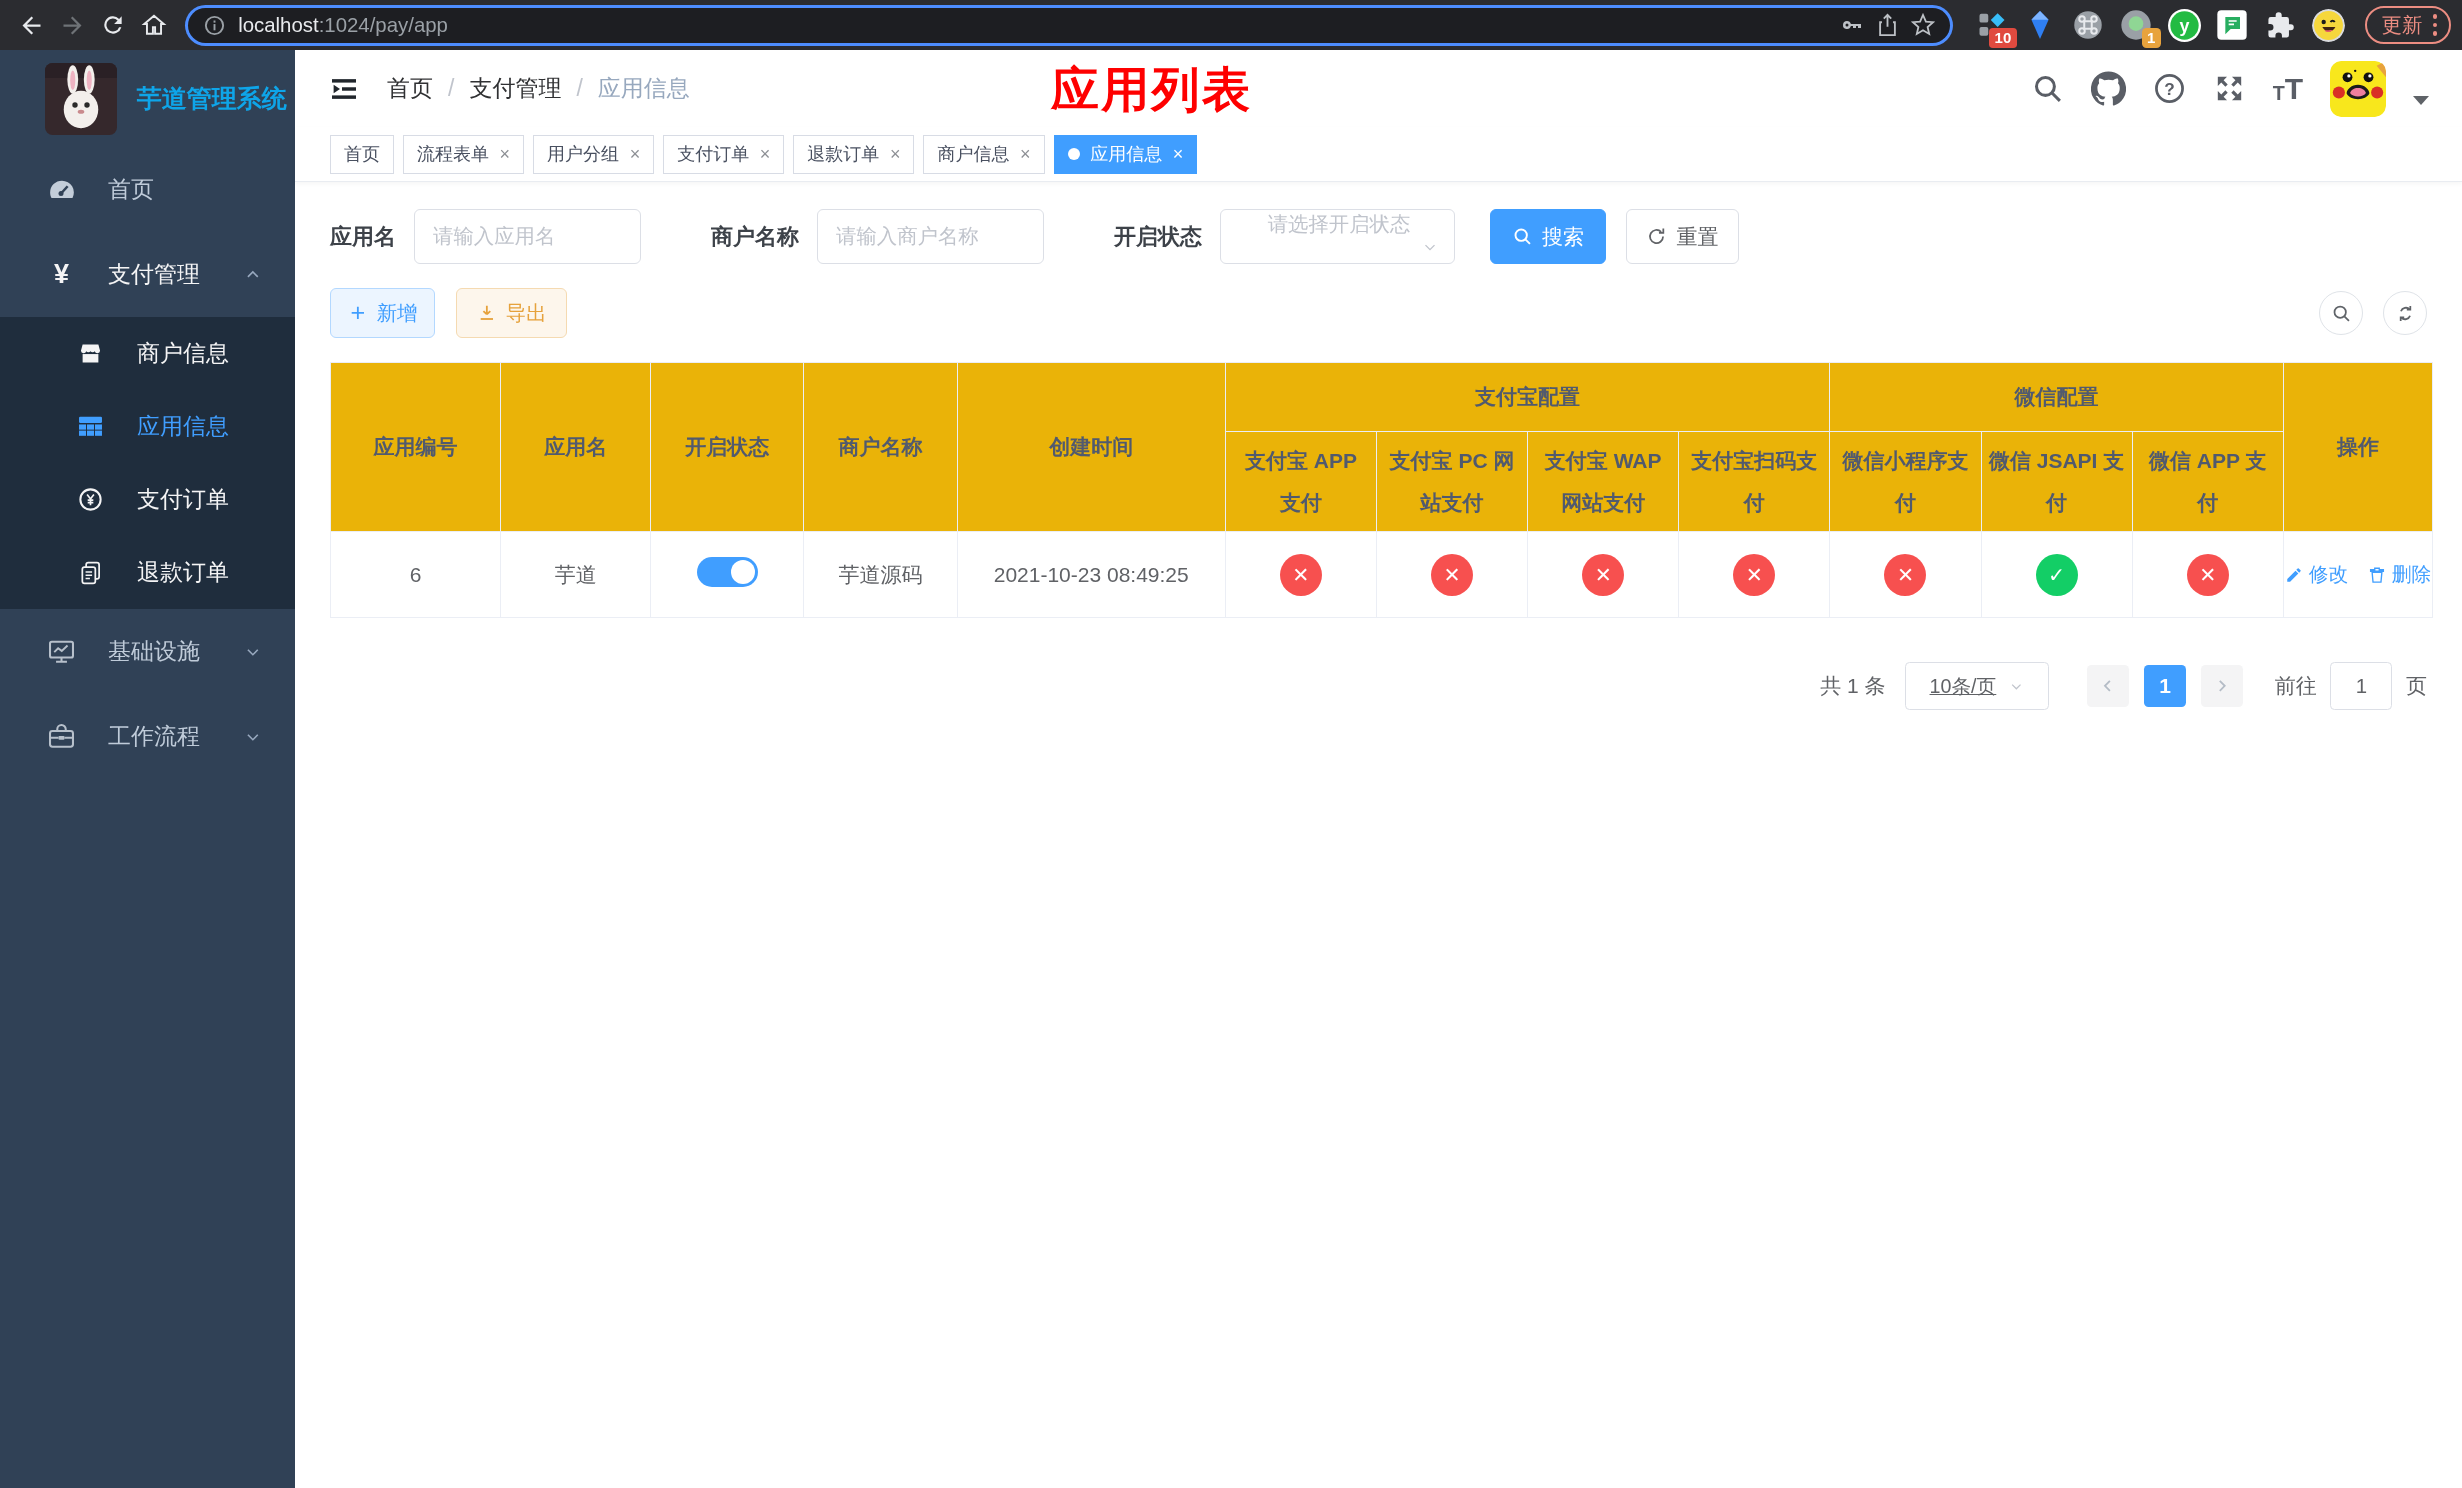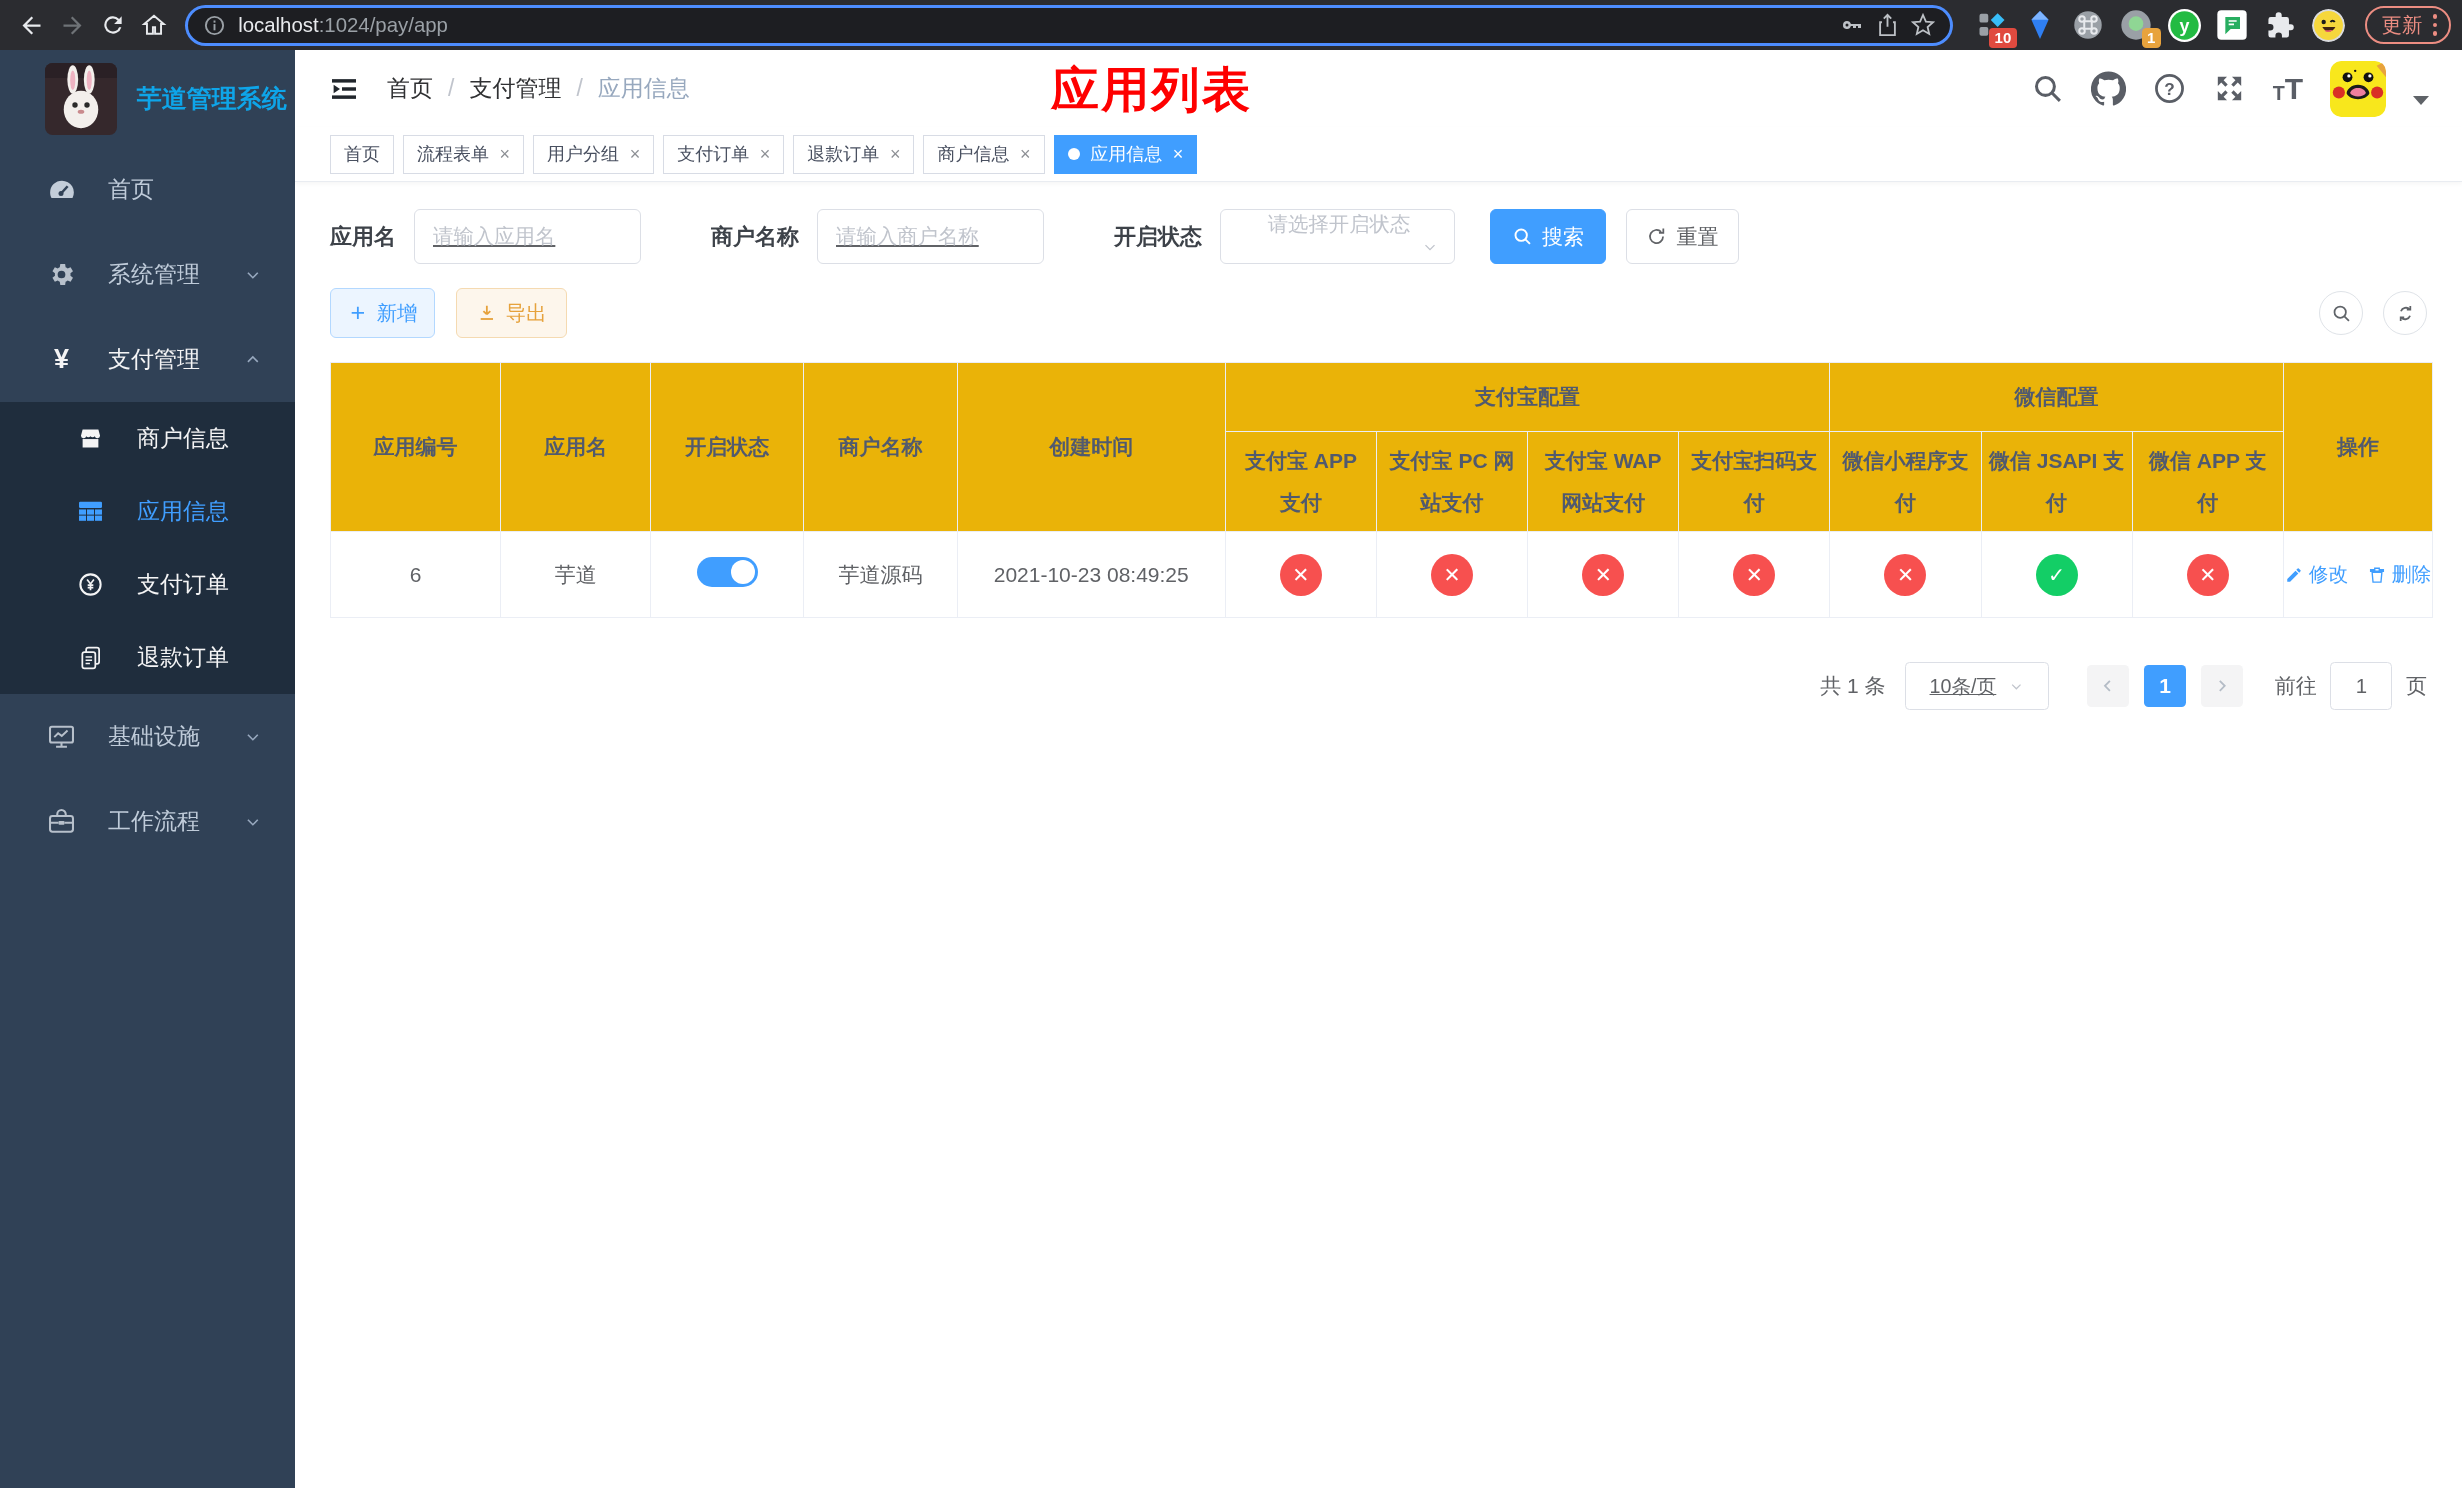--- a/index.html
+++ b/index.html
@@ -69,21 +69,21 @@
   .tag.active { background:#409eff; border-color:#409eff; color:#fff; }
   .tag.active .tag-close { color:#fff; }
   .tag-dot { width:12px; height:12px; border-radius:50%; background:#fff; }
 
   .content { padding:27px 35px 0; flex:1; }
 
   
   .search-row { display:flex; align-items:center; margin-bottom:24px; }
   .f-label { font-size:22px; font-weight:700; color:#3d4249; margin-right:18px; white-space:nowrap; }
   .f-input { width:227px; height:55px; border:1.5px solid #dcdfe6; border-radius:6px; padding:0 18px;
-             font-size:20.4px; color:#606266; outline:none; margin-right:70px; font-family:inherit;text-decoration:underline; }
+             font-size:20.4px; color:#606266; outline:none; margin-right:70px; font-family:inherit; }
   .f-input::placeholder { color:#c0c4cc; }
   .f-select { width:235px; height:55px; border:1.5px solid #dcdfe6; border-radius:6px; padding:0 15px 0 18px;
               display:flex; align-items:center; margin-right:35px; color:#c0c4cc; font-size:20.4px; background:#fff; cursor:pointer;flex-direction:column; }
   .f-select .sel-caret { margin-left:auto; }
   .btn { display:inline-flex; align-items:center; justify-content:center; gap:9px; border-radius:6px;
          cursor:pointer; white-space:nowrap; font-family:inherit; }
   .btn-search { height:55px; padding:0 21px; background:#409eff; border:1.5px solid #409eff; color:#fff; font-size:21px; margin-right:19.7px; }
   .btn-reset  { height:55px; padding:0 19.7px; background:#fff; border:1.5px solid #dcdfe6; color:#606266; font-size:21px; }
 
   
@@ -272,33 +272,20 @@
         <span class="mi-icon">
           <svg width="30" height="30" viewBox="0 0 24 24">
               <path d="M12 4.5A9.5 9.5 0 0 0 2.5 14c0 1.6.4 3.1 1.1 4.4h16.8A9.5 9.5 0 0 0 12 4.5z" fill="#c3cdd9"></path>
               <path d="M11.4 14.6 16.5 9" stroke="#304156" stroke-width="2"></path>
               <circle cx="11.2" cy="14.8" r="2" fill="#304156"></circle>
             </svg>
         </span>
         <span>首页</span>
       </div>
 
-      <div class="menu-item">
-        <span class="mi-icon">
-          <svg width="29" height="29" viewBox="0 0 24 24">
-              <path d="M19.4 13a7.5 7.5 0 0 0 0-2l2.1-1.6-2-3.4-2.4 1a7.5 7.5 0 0 0-1.7-1L15 3.4h-4l-.4 2.6a7.5 7.5 0 0 0-1.7 1l-2.4-1-2 3.4L6.6 11a7.5 7.5 0 0 0 0 2l-2.1 1.6 2 3.4 2.4-1a7.5 7.5 0 0 0 1.7 1l.4 2.6h4l.4-2.6a7.5 7.5 0 0 0 1.7-1l2.4 1 2-3.4zM12 15.2a3.2 3.2 0 1 1 0-6.4 3.2 3.2 0 0 1 0 6.4z" fill="#b7c0cb"></path>
-            </svg>
-        </span>
-        <span>系统管理</span>
-        <span class="mi-arrow">
-          <svg width="19.7" height="19.7" viewBox="0 0 24 24">
-              <path d="M6 9.5l6 6 6-6" fill="none" stroke="#97a8be" stroke-width="2"></path>
-            </svg>
-        </span>
-      </div>
 
       <div class="menu-item open-parent">
         <span class="mi-icon yen-glyph">¥</span>
         <span>支付管理</span>
         <span class="mi-arrow">
           <svg width="19.7" height="19.7" viewBox="0 0 24 24">
               <path d="M6 14.5l6-6 6 6" fill="none" stroke="#97a8be" stroke-width="2"></path>
             </svg>
         </span>
       </div>

